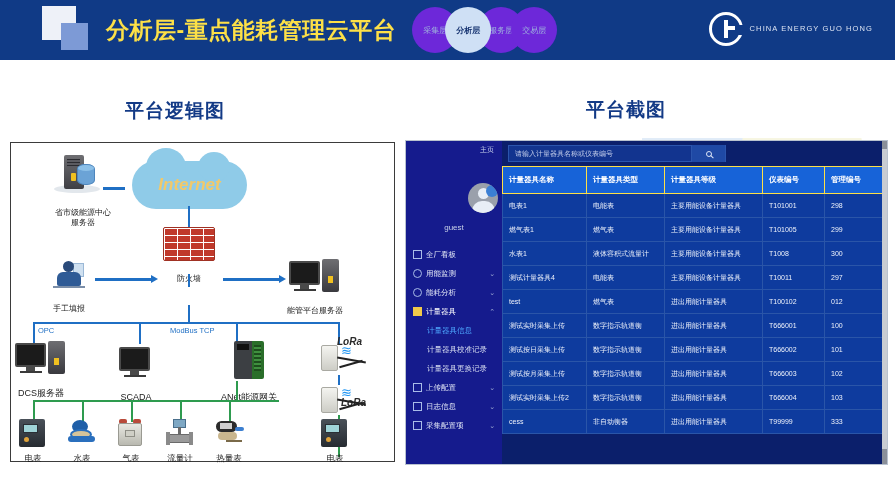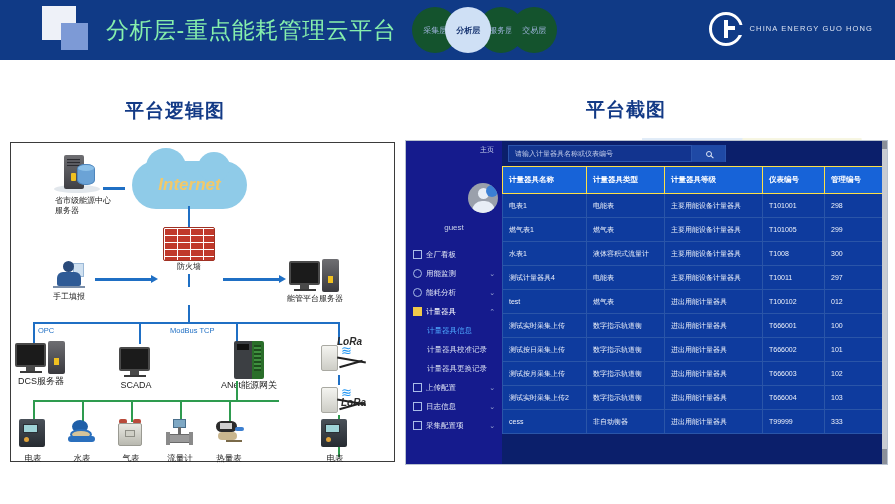--- a/index.html
+++ b/index.html
@@ -13,28 +13,28 @@
 
   
   .header {
     position: absolute; left: 0; top: 0; width: 895px; height: 60px;
     background: #103a86; display: flex; align-items: center;
   }
   .header-sq-wrap { position: relative; width: 62px; height: 48px; margin-left: 42px; flex: none; }
   .sq-light { position: absolute; left: 0; top: 0; width: 34px; height: 34px; background: #eef1f8; }
   .sq-blue { position: absolute; left: 19px; top: 17px; width: 27px; height: 27px; background: #7d9ad6; }
   .header-title {
-    color: #86efac; font-size: 23px; font-weight: normal; letter-spacing: .5px;
+    color: #fde047; font-size: 23px; font-weight: bold; letter-spacing: .5px;
     margin-left: 2px; white-space: nowrap;
   }
   .layer-circles { position: relative; margin-left: 16px; height: 46px; width: 146px; flex: none; }
   .layer-circle {
     position: absolute; top: 0; width: 46px; height: 46px; border-radius: 50%;
     display: flex; align-items: center; justify-content: center;
-    font-size: 8px; color: #9fb4dd; background: #14532d;
+    font-size: 8px; color: #9fb4dd; background: #6d28d9;
   }
   .layer-circle.c0 { left: 0; }
   .layer-circle.c1 { left: 33px; background: #cfe0f5; color: #13306e; font-weight: bold; z-index: 3; }
   .layer-circle.c2 { left: 66px; }
   .layer-circle.c3 { left: 99px; }
 
   .logo-wrap {
     position: absolute; right: 22px; top: 12px; display: flex; align-items: center; gap: 7px;
   }
   .logo-mark {
@@ -65,21 +65,21 @@
   .arc-yellow { left: 742px; top: 86px; width: 120px; height: 120px; background: #f7f6e2; }
   .arc-mask { position: absolute; left: 600px; top: 86px; width: 295px; height: 52px; background: #fff; }
 
   
   .diagram {
     position: absolute; left: 10px; top: 142px; width: 385px; height: 320px;
     border: 1.5px solid #3b3b3b; background: #fff;
   }
   .node { position: absolute; display: flex; flex-direction: column; align-items: center; }
   .node-label {
-    font-size: 8px; color: #1c1c1c; line-height: 1.25; margin-top: 1px; white-space: nowrap;
+    font-size: 8px; color: #1c1c1c; text-align: center; line-height: 1.25; margin-top: 13px; white-space: nowrap;
   }
 
   
   .ico-tower { width: 20px; height: 34px; background: linear-gradient(#6e6e72,#3f3f44); border-radius: 2px; position: relative; }
   .ico-tower::after { content:""; position:absolute; left:7px; top:18px; width:5px; height:8px; background:#f0c020; border-radius:1px; }
   .ico-tower .slots { position:absolute; left:3px; top:4px; width:13px; height:9px;
     background: repeating-linear-gradient(#2b2b30 0 1.5px, #5b5b61 1.5px 3px); }
   .ico-db { position: absolute; left: 17px; top: 11px; width: 18px; height: 21px; background:#6ba3d6; border-radius: 8px/5px; border:1px solid #4e86bd;}
   .ico-db::before{content:"";position:absolute;left:0;top:0;width:16px;height:6px;border-radius:50%;background:#8cc0e8;}
   .ico-plate { position:absolute; left:-6px; top:32px; width:46px; height:8px; background:#e2e7ec; border-radius:50%; }

